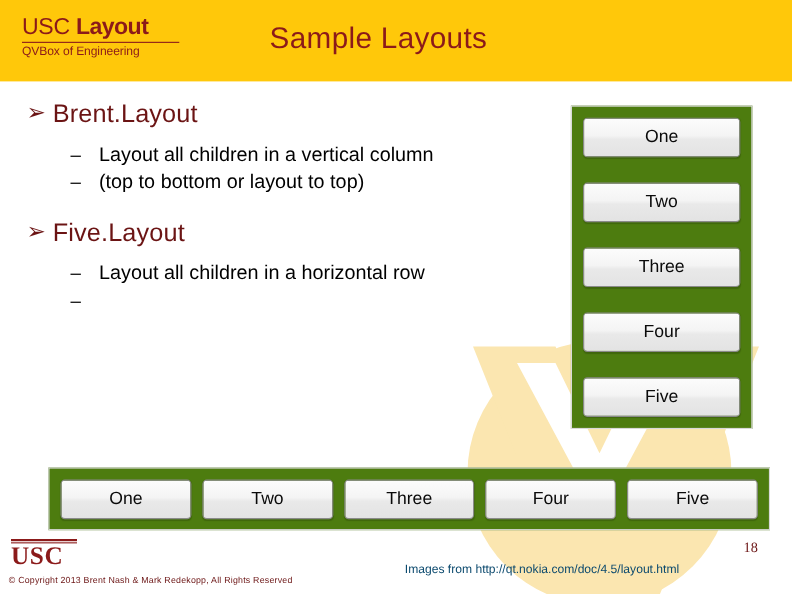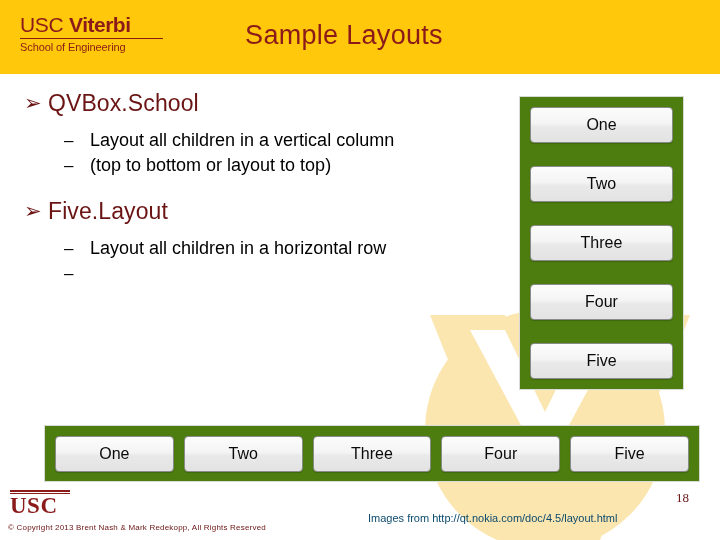--- a/index.html
+++ b/index.html
@@ -256,36 +256,36 @@
   <circle cx="545" cy="430" r="120" fill="#fbe6b0"></circle>
   <polygon points="430,315 505,315 560,440 615,315 690,315 600,540 520,540" fill="#fbe6b0"></polygon>
   <polygon points="470,330 545,470 620,330 585,330 545,412 505,330" fill="#ffffff"></polygon>
 </svg>
 
 <div id="header-band">
 
   <div id="usc-viterbi-logo">
     <div class="viterbi-line1">
       <span class="usc-word">USC</span>
-      <span class="viterbi-word">Viterbi</span>
+      <span class="viterbi-word">Layout</span>
     </div>
     <div class="viterbi-rule"></div>
-    <div class="viterbi-line2">School of Engineering</div>
+    <div class="viterbi-line2">QVBox of Engineering</div>
   </div>
 
   <div id="slide-title">Sample Layouts</div>
 </div>
 
 <div id="content">
 
   <div class="lead-gap"></div>
 
   <div class="bullet-l1">
     <span class="marker">➢</span>
-    <span class="text">QVBox.School</span>
+    <span class="text">Brent.Layout</span>
   </div>
   <div style="height:10px"></div>
   <div class="bullet-l2">
     <span class="marker">–</span>
     <span class="text">Layout all children in a vertical column</span>
   </div>
   <div class="bullet-l2">
     <span class="marker">–</span>
     <span class="text">(top to bottom or layout to top)</span>
   </div>

